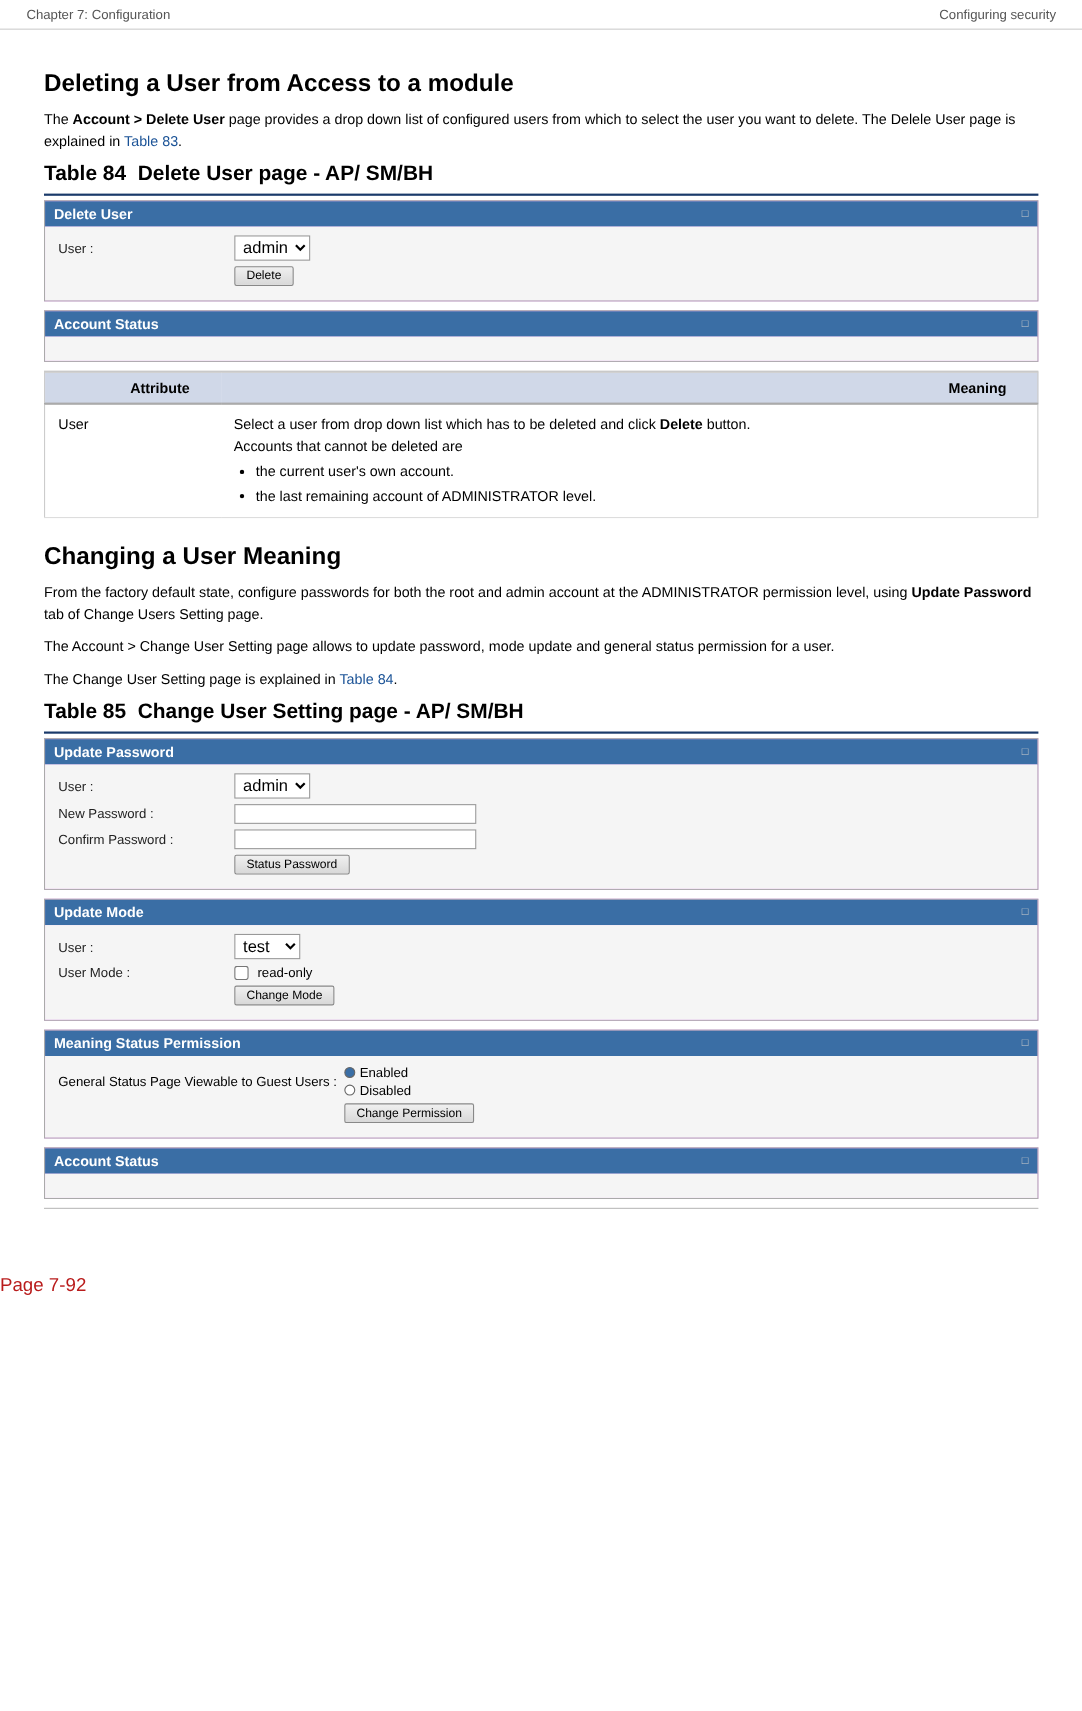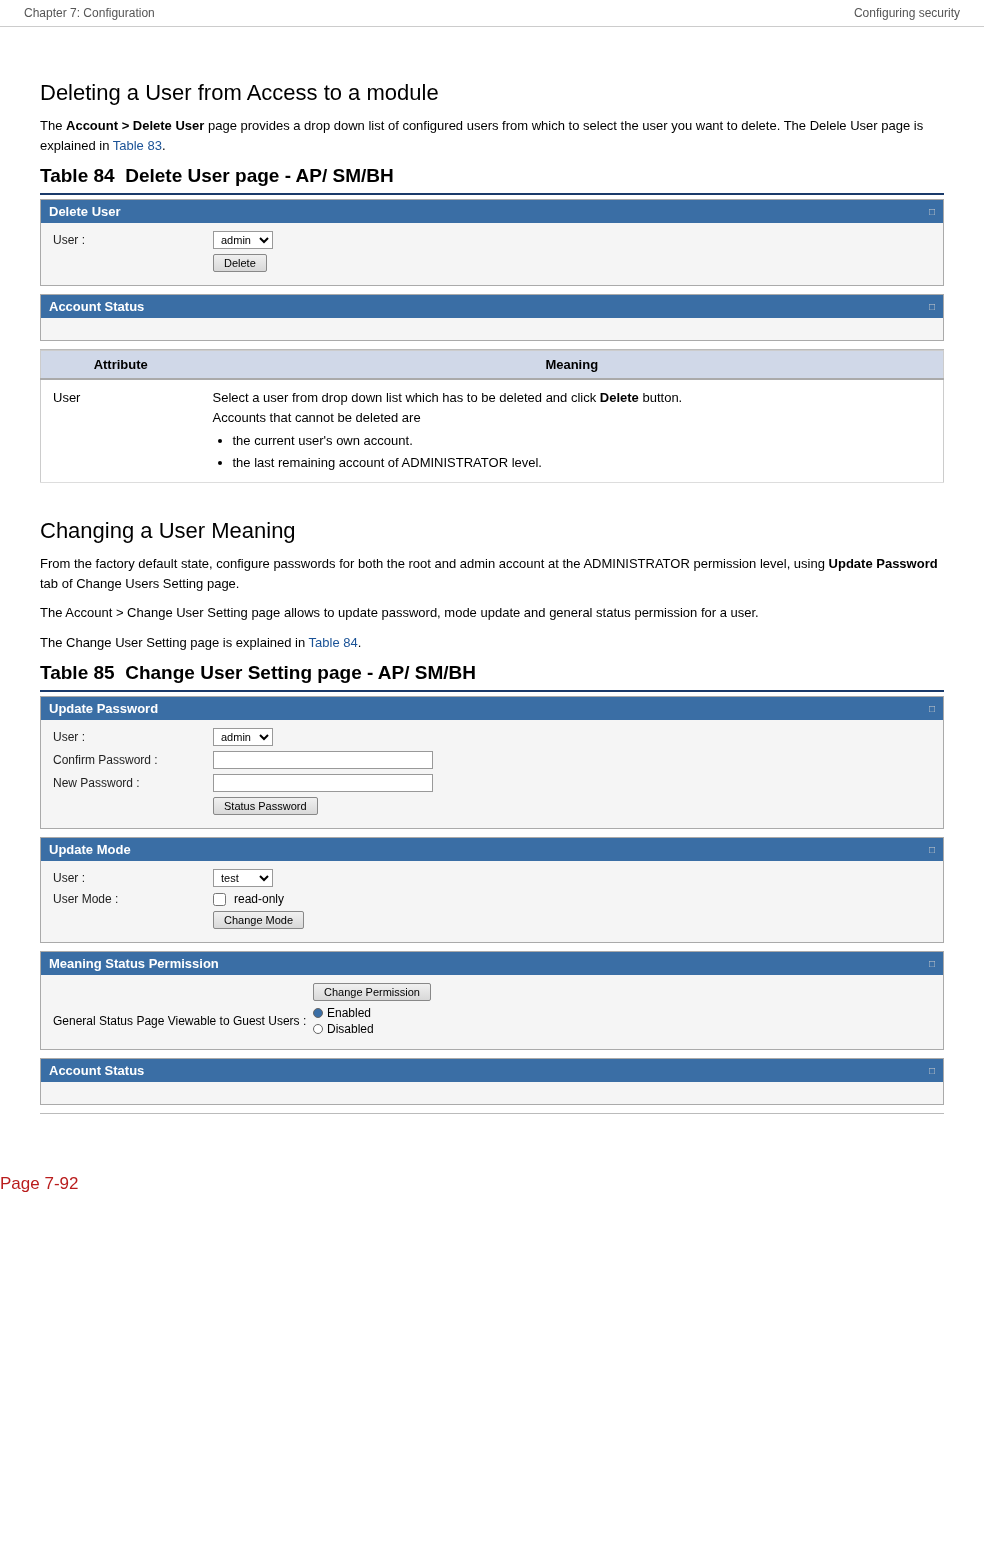--- a/index.html
+++ b/index.html
@@ -21,23 +21,23 @@
       font-size: 12px;
       color: #555;
     }
 
     .page-content {
       padding: 18px 40px 40px 40px;
     }
 
     .section-title {
       font-size: 22px;
-      font-weight: normal;
+      font-weight: bold;
       margin-bottom: 10px;
-      margin-top: 35px;
+      margin-top: 18px;
     }
 
     .section-desc {
       font-size: 13px;
       margin-bottom: 10px;
       line-height: 1.5;
     }
 
     .link-blue {
       color: #1a5296;
@@ -91,21 +91,21 @@
       color: #222;
     }
 
     .ui-form-control {
       display: flex;
       align-items: center;
       gap: 4px;
     }
 
     .ui-select {
-      font-size: 11px;
+      font-size: 15px;
       padding: 1px 3px;
       border: 1px solid #999;
       background: #fff;
       min-width: 60px;
     }
 
     .ui-button {
       font-size: 11px;
       padding: 2px 10px;
       border: 1px solid #888;
@@ -134,22 +134,22 @@
       border-collapse: collapse;
       border: 1px solid #ccc;
       margin-bottom: 22px;
     }
 
     .data-table thead tr {
       background: #d0d8e8;
     }
 
     .data-table thead th {
-      text-align: center;
-      padding: 6px 12px;
+      text-align: right;
+      padding: 6px 28px;
       font-size: 13px;
       font-weight: bold;
       border-bottom: 2px solid #aaa;
     }
 
     .data-table tbody tr {
       border-bottom: 1px solid #ddd;
       vertical-align: top;
     }
 
@@ -323,27 +323,27 @@
     <div class="ui-box-body">
       <div class="ui-form-row">
         <span class="ui-form-label">User :</span>
         <div class="ui-form-control">
           <select class="ui-select">
             <option>admin</option>
           </select>
         </div>
       </div>
       <div class="ui-form-row">
+        <span class="ui-form-label">New Password :</span>
+        <div class="ui-form-control">
+          <input type="password" class="ui-input" style="">
+        </div>
+      </div>
+      <div class="ui-form-row">
         <span class="ui-form-label">Confirm Password :</span>
-        <div class="ui-form-control">
-          <input type="password" class="ui-input" style="">
-        </div>
-      </div>
-      <div class="ui-form-row">
-        <span class="ui-form-label">New Password :</span>
         <div class="ui-form-control">
           <input type="password" class="ui-input" style="">
         </div>
       </div>
       <div class="ui-form-row">
         <span class="ui-form-label"></span>
         <button class="ui-button">Status Password</button>
       </div>
     </div>
   </div>
@@ -375,39 +375,39 @@
       </div>
     </div>
   </div>
 
   <div class="ui-box">
     <div class="ui-box-header">
       <span>Meaning Status Permission</span>
       <span class="ui-box-header-icon">□</span>
     </div>
     <div class="ui-box-body">
-      <div class="ui-form-row">
-        <span class="general-status-label"></span>
-        <button class="ui-button">Change Permission</button>
-      </div>
       <div class="ui-form-row">
         <span class="general-status-label">General Status Page Viewable to Guest Users :</span>
         <div class="ui-form-control">
           <div class="radio-group">
             <label class="radio-item">
               <span class="radio-dot-filled"></span>
               <span>Enabled</span>
             </label>
             <label class="radio-item">
               <span class="radio-dot-empty"></span>
               <span>Disabled</span>
             </label>
           </div>
         </div>
       </div>
+      <div class="ui-form-row">
+        <span class="general-status-label"></span>
+        <button class="ui-button">Change Permission</button>
+      </div>
     </div>
   </div>
 
   <div class="ui-box">
     <div class="ui-box-header">
       <span>Account Status</span>
       <span class="ui-box-header-icon">□</span>
     </div>
     <div class="ui-box-body" style="height:22px;"></div>
   </div>

